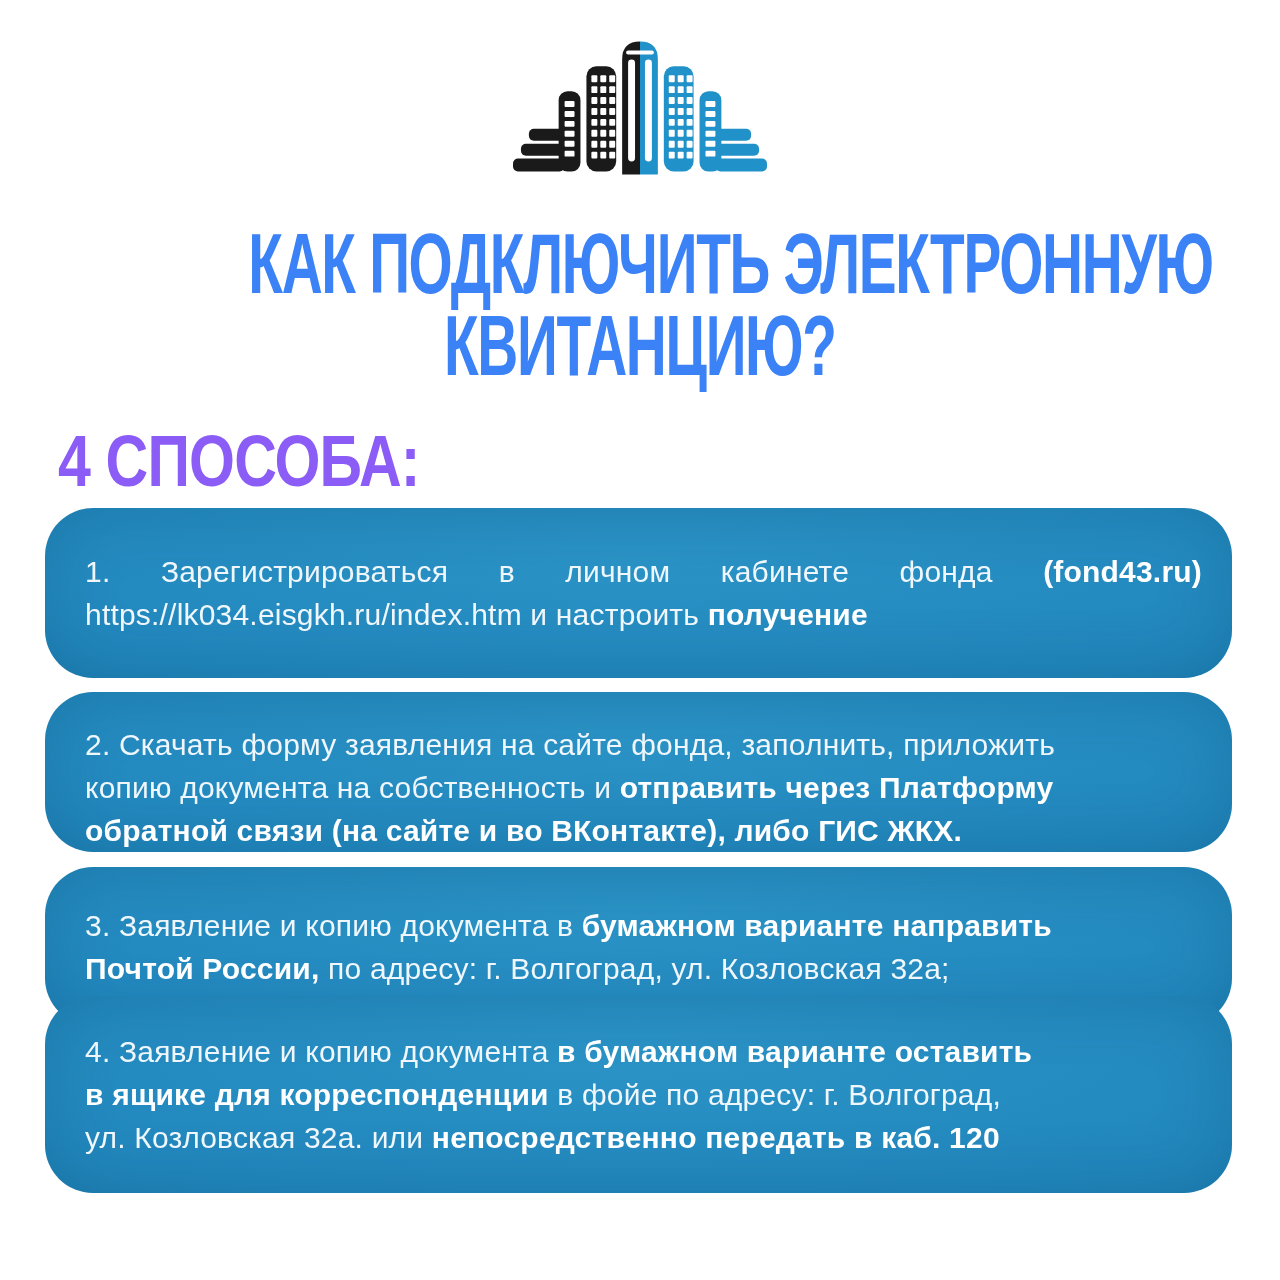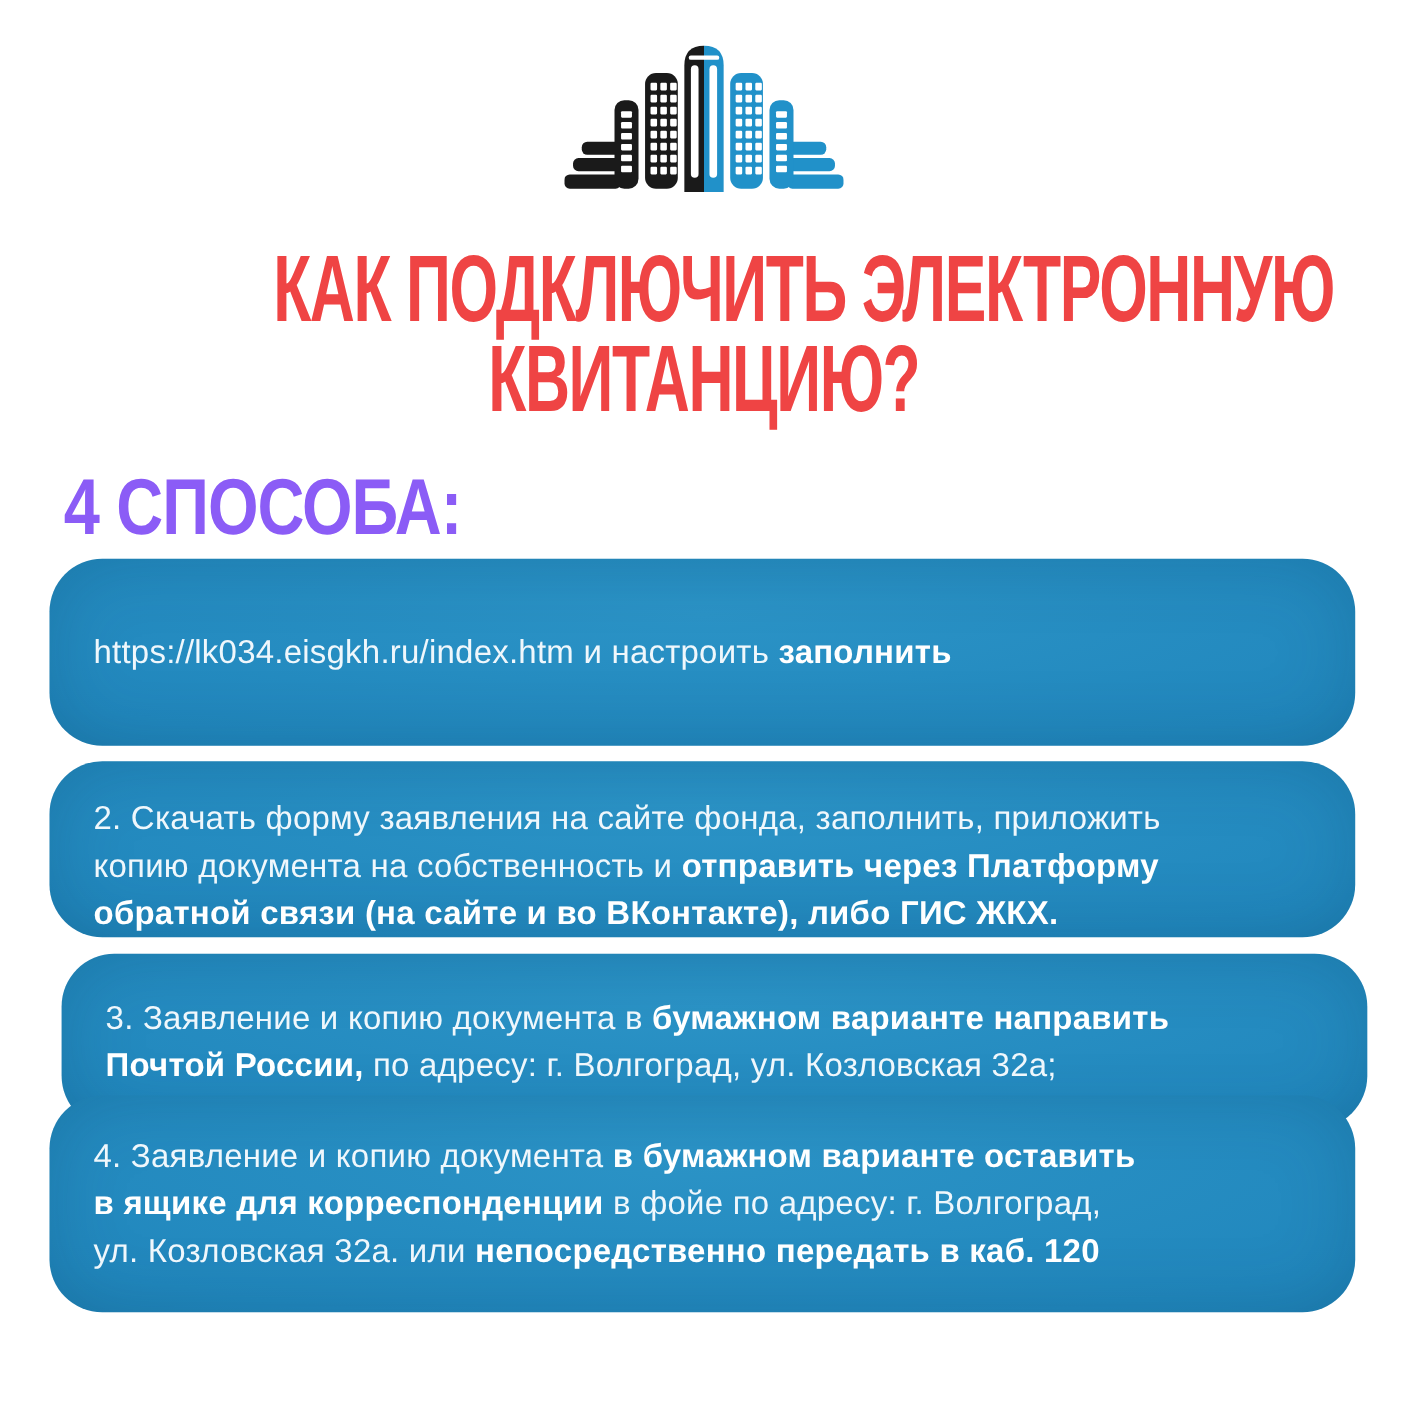--- a/index.html
+++ b/index.html
@@ -17,21 +17,21 @@
     position:absolute;top:32px;left:50%;
     transform:translateX(-50%);
     width:254px;height:152px;
   }
   .logo-wrap svg{width:100%;height:100%;display:block;}
 
   
   .title{
     position:absolute;top:222px;left:0;right:0;
     text-align:center;
-    color:#ef4444;
+    color:#3b82f6;
   }
   .title-line{
     height:82px;line-height:82px;
     text-align:center;
   }
   .title-line > span{
     display:inline-block;
     font-weight:700;
     font-size:86px;
     letter-spacing:-2px;
@@ -62,21 +62,21 @@
     border-radius:48px;
     background:radial-gradient(140% 170% at 50% 30%, #2B93C6 0%, #2187BD 45%, #1B77A9 78%, #16618C 100%);
     box-shadow:inset 0 0 70px rgba(8,50,80,0.18);
     display:flex;flex-direction:column;justify-content:center;
     padding:0 30px 0 40px;box-sizing:border-box;
     color:#EFF7FC;
     font-size:30px;line-height:43px;letter-spacing:0.2px;
   }
   .card:nth-child(1){top:508px;height:170px;}
   .card:nth-child(2){top:692px;height:160px;justify-content:flex-end;}
-  .card:nth-child(3){top:867px;height:159px;margin-left:11px;}
+  .card:nth-child(3){top:867px;height:159px;}
   .card:nth-child(4){top:996px;height:197px;}
   .card-line{min-height:43px;}
   .card-line.justified{text-align:justify;text-align-last:justify;}
   .card strong{font-weight:700;color:#FFFFFF;}
 </style>
 </head>
 <body>
 
 <div class="page">
 
@@ -179,21 +179,22 @@
       <span>КВИТАНЦИЮ?</span>
     </div>
   </div>
 
   <div class="subtitle">
     <span>4 СПОСОБА:</span>
   </div>
 
   <div class="cards">
       <div class="card">
-        <div class="card-line"><span>https://lk034.eisgkh.ru/index.htm и настроить </span><strong>заполнить</strong></div>
+        <div class="card-line justified"><span>1. Зарегистрироваться в личном кабинете фонда </span><strong>(fond43.ru)</strong></div>
+        <div class="card-line"><span>https://lk034.eisgkh.ru/index.htm и настроить </span><strong>получение</strong></div>
       </div>
       <div class="card">
         <div class="card-line"><span>2. Скачать форму заявления на сайте фонда, заполнить, приложить</span></div>
         <div class="card-line"><span>копию документа на собственность и </span><strong>отправить через Платформу</strong></div>
         <div class="card-line"><strong>обратной связи (на сайте и во ВКонтакте), либо ГИС ЖКХ.</strong></div>
       </div>
       <div class="card">
         <div class="card-line"><span>3. Заявление и копию документа в </span><strong>бумажном варианте направить</strong></div>
         <div class="card-line"><strong>Почтой России,</strong><span> по адресу: г. Волгоград, ул. Козловская 32а;</span></div>
       </div>

